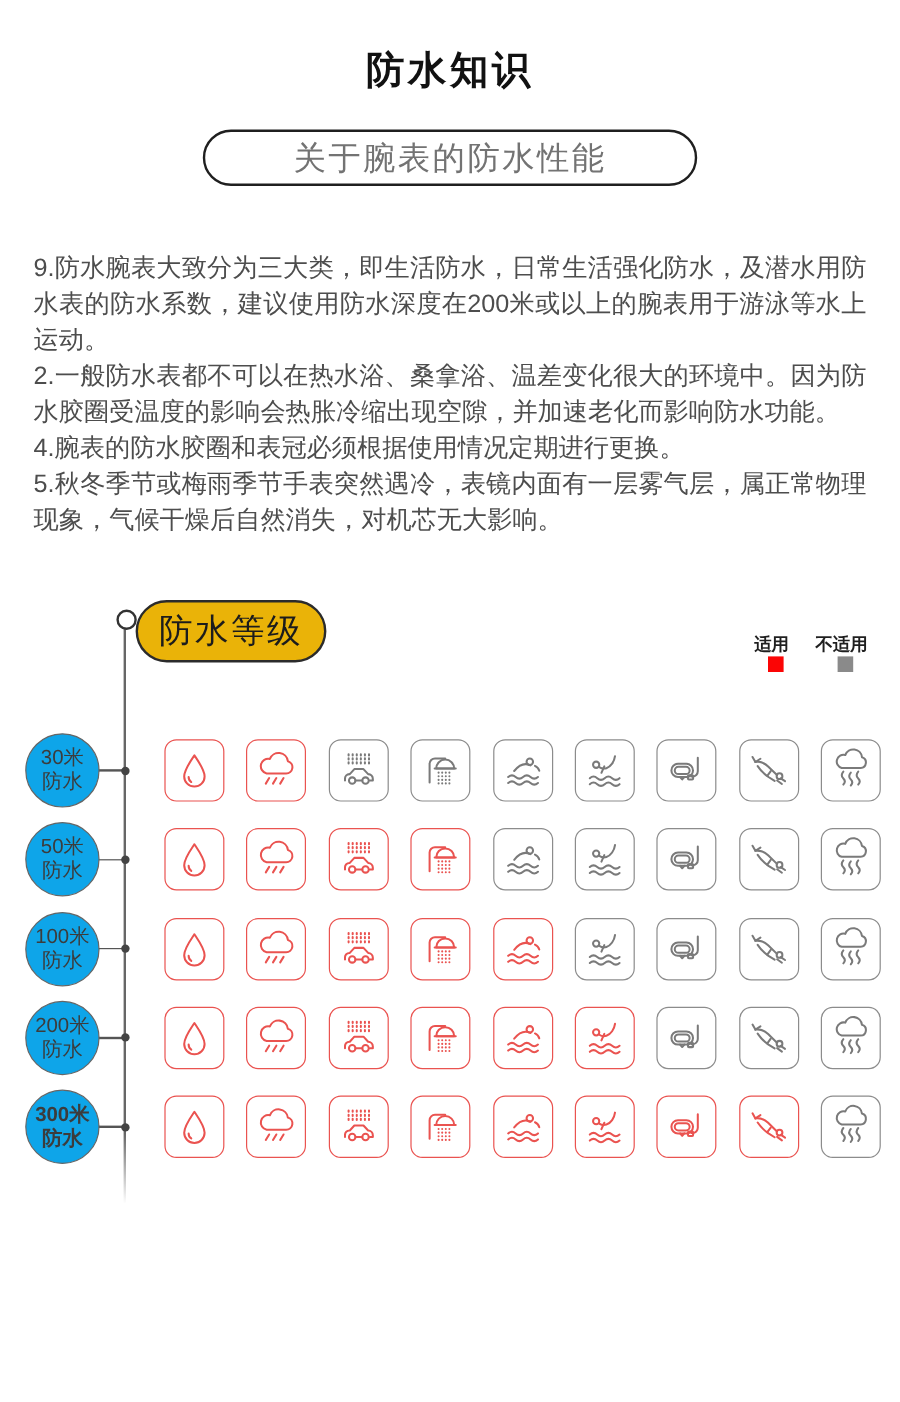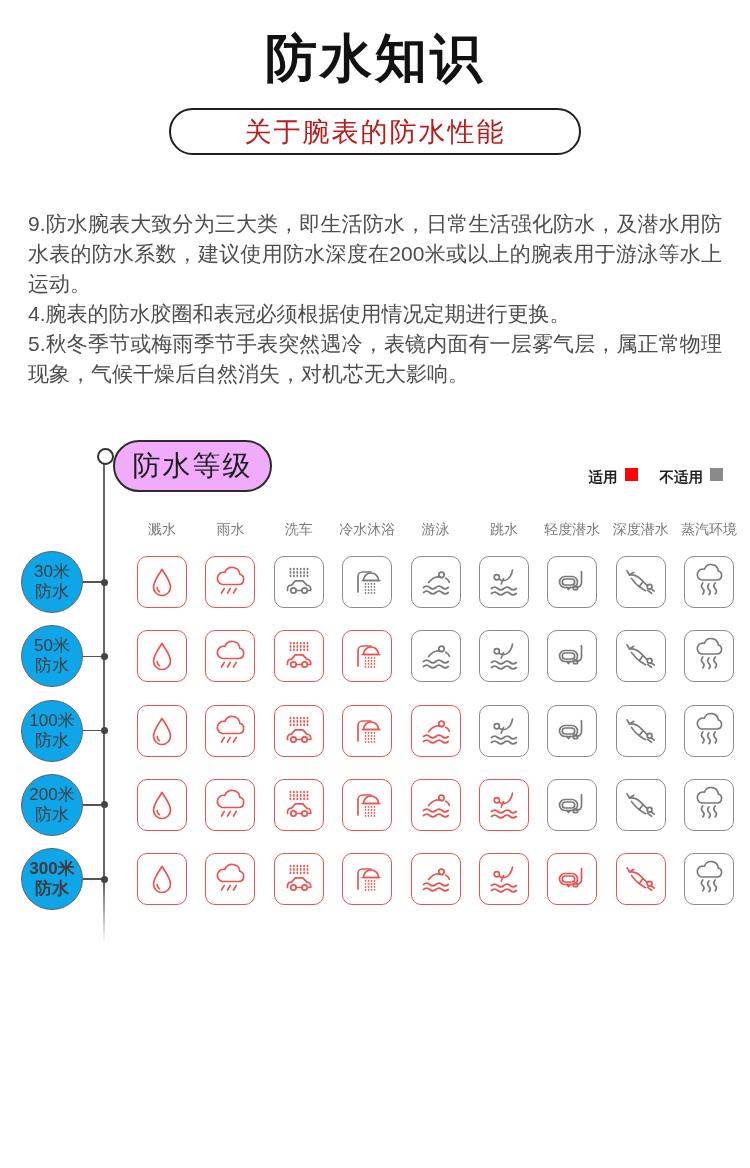--- a/index.html
+++ b/index.html
@@ -1,38 +1,38 @@
 <!DOCTYPE html>
 <html style="--red: #ea5350; --legend-red: #fb0505; --legend-gray: #8a8a8a; --gray-stroke: #7a7a7a; --gray-border: #8c8c8c; --note-red: #fe1010;"><head>
 <meta charset="utf-8">
 <style>
   html,body{margin:0;padding:0;background:#fff;}
   body{width:750px;font-family:"Liberation Sans","DejaVu Sans",sans-serif;}
   .page{position:relative;width:750px;height:1168px;background:#fff;overflow:hidden;}
 
-  .title{margin:32px 0 0 0;text-align:center;font-size:52px;line-height:52px;
+  .title{margin:32px 0 0 0;text-align:center;font-size:32px;line-height:52px;
          font-weight:600;color:#111;letter-spacing:3px;}
   .subtitle-pill{margin:24px auto 0 auto;width:fit-content;min-width:340px;height:43px;
          border:2px solid #1f1f1f;border-radius:24px;display:flex;align-items:center;
-         justify-content:center;padding:0 34px;font-size:27px;color:#b91c1c;letter-spacing:2px;}
+         justify-content:center;padding:0 34px;font-size:27px;color:#737373;letter-spacing:2px;}
 
   .intro{margin:54px 28px 0 28px;font-size:21px;line-height:30px;color:#4d4d4d;text-align:justify;}
   .intro .para{margin:0;}
 
   .rating{position:relative;margin-top:49px;height:505px;}
   .top-node{position:absolute;left:97px;top:10px;width:13px;height:13px;border:2px solid #333;
          border-radius:50%;background:#fff;z-index:3;}
   .vline{position:absolute;left:103.2px;top:17px;width:1.6px;height:488px;
          background:linear-gradient(to bottom,#666 88%,rgba(120,120,120,0));z-index:1;}
   .heading-pill{position:absolute;left:113px;top:2px;width:155px;height:48px;border:2px solid #2b2b2b;
          border-radius:26px;display:flex;align-items:center;justify-content:center;font-size:28px;
-         color:#1c1c1c;background:#f0abfc;z-index:2;letter-spacing:2px;}
+         color:#1c1c1c;background:#eab308;z-index:2;letter-spacing:2px;}
   .legend{position:absolute;right:27px;top:30px;display:flex;gap:22px;align-items:center;
          font-size:14.5px;color:#1f1f1f;font-weight:600;}
-  .legend .item{display:flex;}
+  .legend .item{display:flex;align-items:center;flex-direction:column;}
   .legend .sq{display:inline-block;width:13px;height:13px;margin-left:7px;}
   .legend .sq.red{background:var(--legend-red);}
   .legend .sq.gray{background:var(--legend-gray);}
 
   .col-headers{position:absolute;left:127.8px;top:83px;display:flex;font-size:14px;color:#787878;}
   .col-headers .slot{width:68.4px;display:flex;justify-content:center;white-space:nowrap;}
 
   .icon-row{position:absolute;left:127.8px;display:flex;}
   .icon-row .slot{width:68.4px;display:flex;justify-content:center;}
   .cell{width:50px;height:52px;border:1.6px solid;border-radius:10px;background:#fff;
@@ -117,20 +117,21 @@
 <div class="page">
 
   <h1 class="title">防水知识</h1>
 
   <div class="subtitle-pill">
     <span>关于腕表的防水性能</span>
   </div>
 
   <div class="intro" id="intro">
       <div class="para">9.防水腕表大致分为三大类，即生活防水，日常生活强化防水，及潜水用防水表的防水系数，建议使用防水深度在200米或以上的腕表用于游泳等水上运动。</div>
+      <div class="para">2.一般防水表都不可以在热水浴、桑拿浴、温差变化很大的环境中。因为防水胶圈受温度的影响会热胀冷缩出现空隙，并加速老化而影响防水功能。</div>
       <div class="para">4.腕表的防水胶圈和表冠必须根据使用情况定期进行更换。</div>
       <div class="para">5.秋冬季节或梅雨季节手表突然遇冷，表镜内面有一层雾气层，属正常物理现象，气候干燥后自然消失，对机芯无大影响。</div>
     </div>
 
   <div class="rating">
     <span class="top-node"></span>
     <span class="vline"></span>
 
     <div class="heading-pill">
       <span>防水等级</span>
@@ -140,31 +141,20 @@
       <span class="item">
         <span>适用</span>
         <span class="sq red"></span>
       </span>
       <span class="item">
         <span>不适用</span>
         <span class="sq gray"></span>
       </span>
     </div>
 
-    <div class="col-headers" id="colHeaders">
-        <div class="slot">溅水</div>
-        <div class="slot">雨水</div>
-        <div class="slot">洗车</div>
-        <div class="slot">冷水沐浴</div>
-        <div class="slot">游泳</div>
-        <div class="slot">跳水</div>
-        <div class="slot">轻度潜水</div>
-        <div class="slot">深度潜水</div>
-        <div class="slot">蒸汽环境</div>
-      </div>
     <div id="gridArea">
         <div class="depth-circle" style="top: 113px;">
           <span>30米</span>
           <span>防水</span>
         </div>
         <span class="connector" style="top: 143.25px;"></span>
         <span class="node-dot" style="top: 140.5px;"></span>
         <div class="icon-row" style="top: 118px;">
           <div class="slot">
             <div class="cell red">

